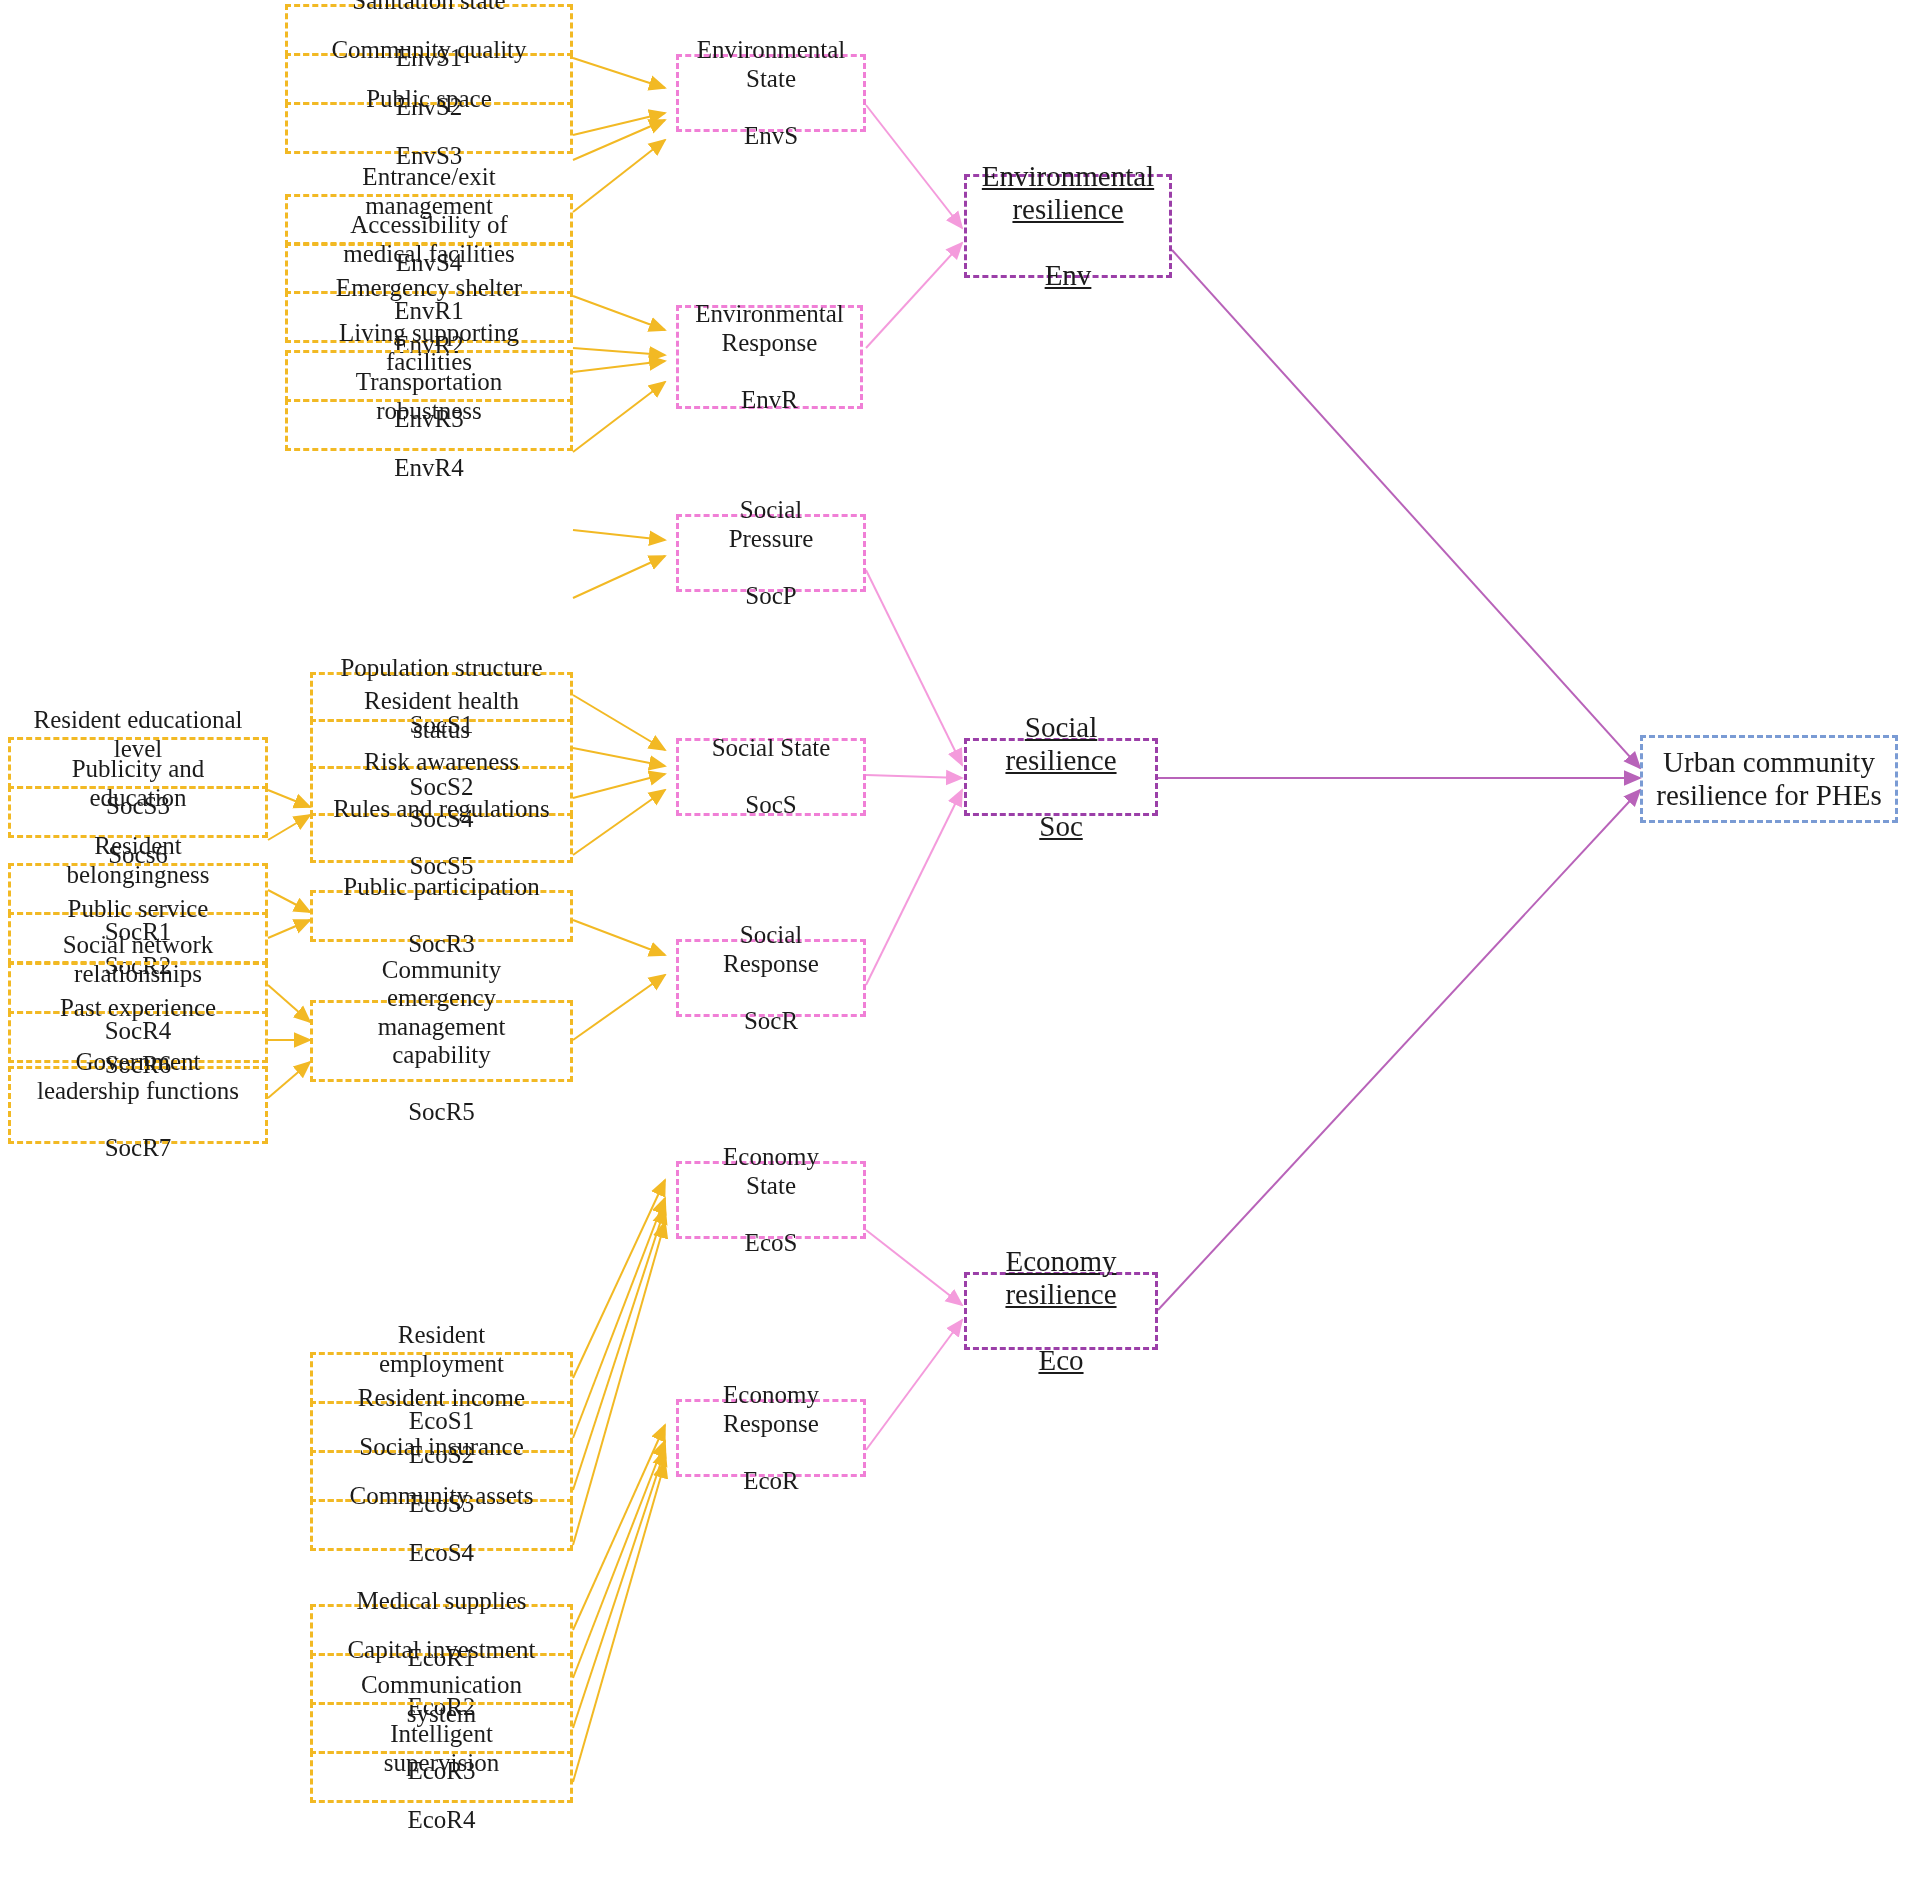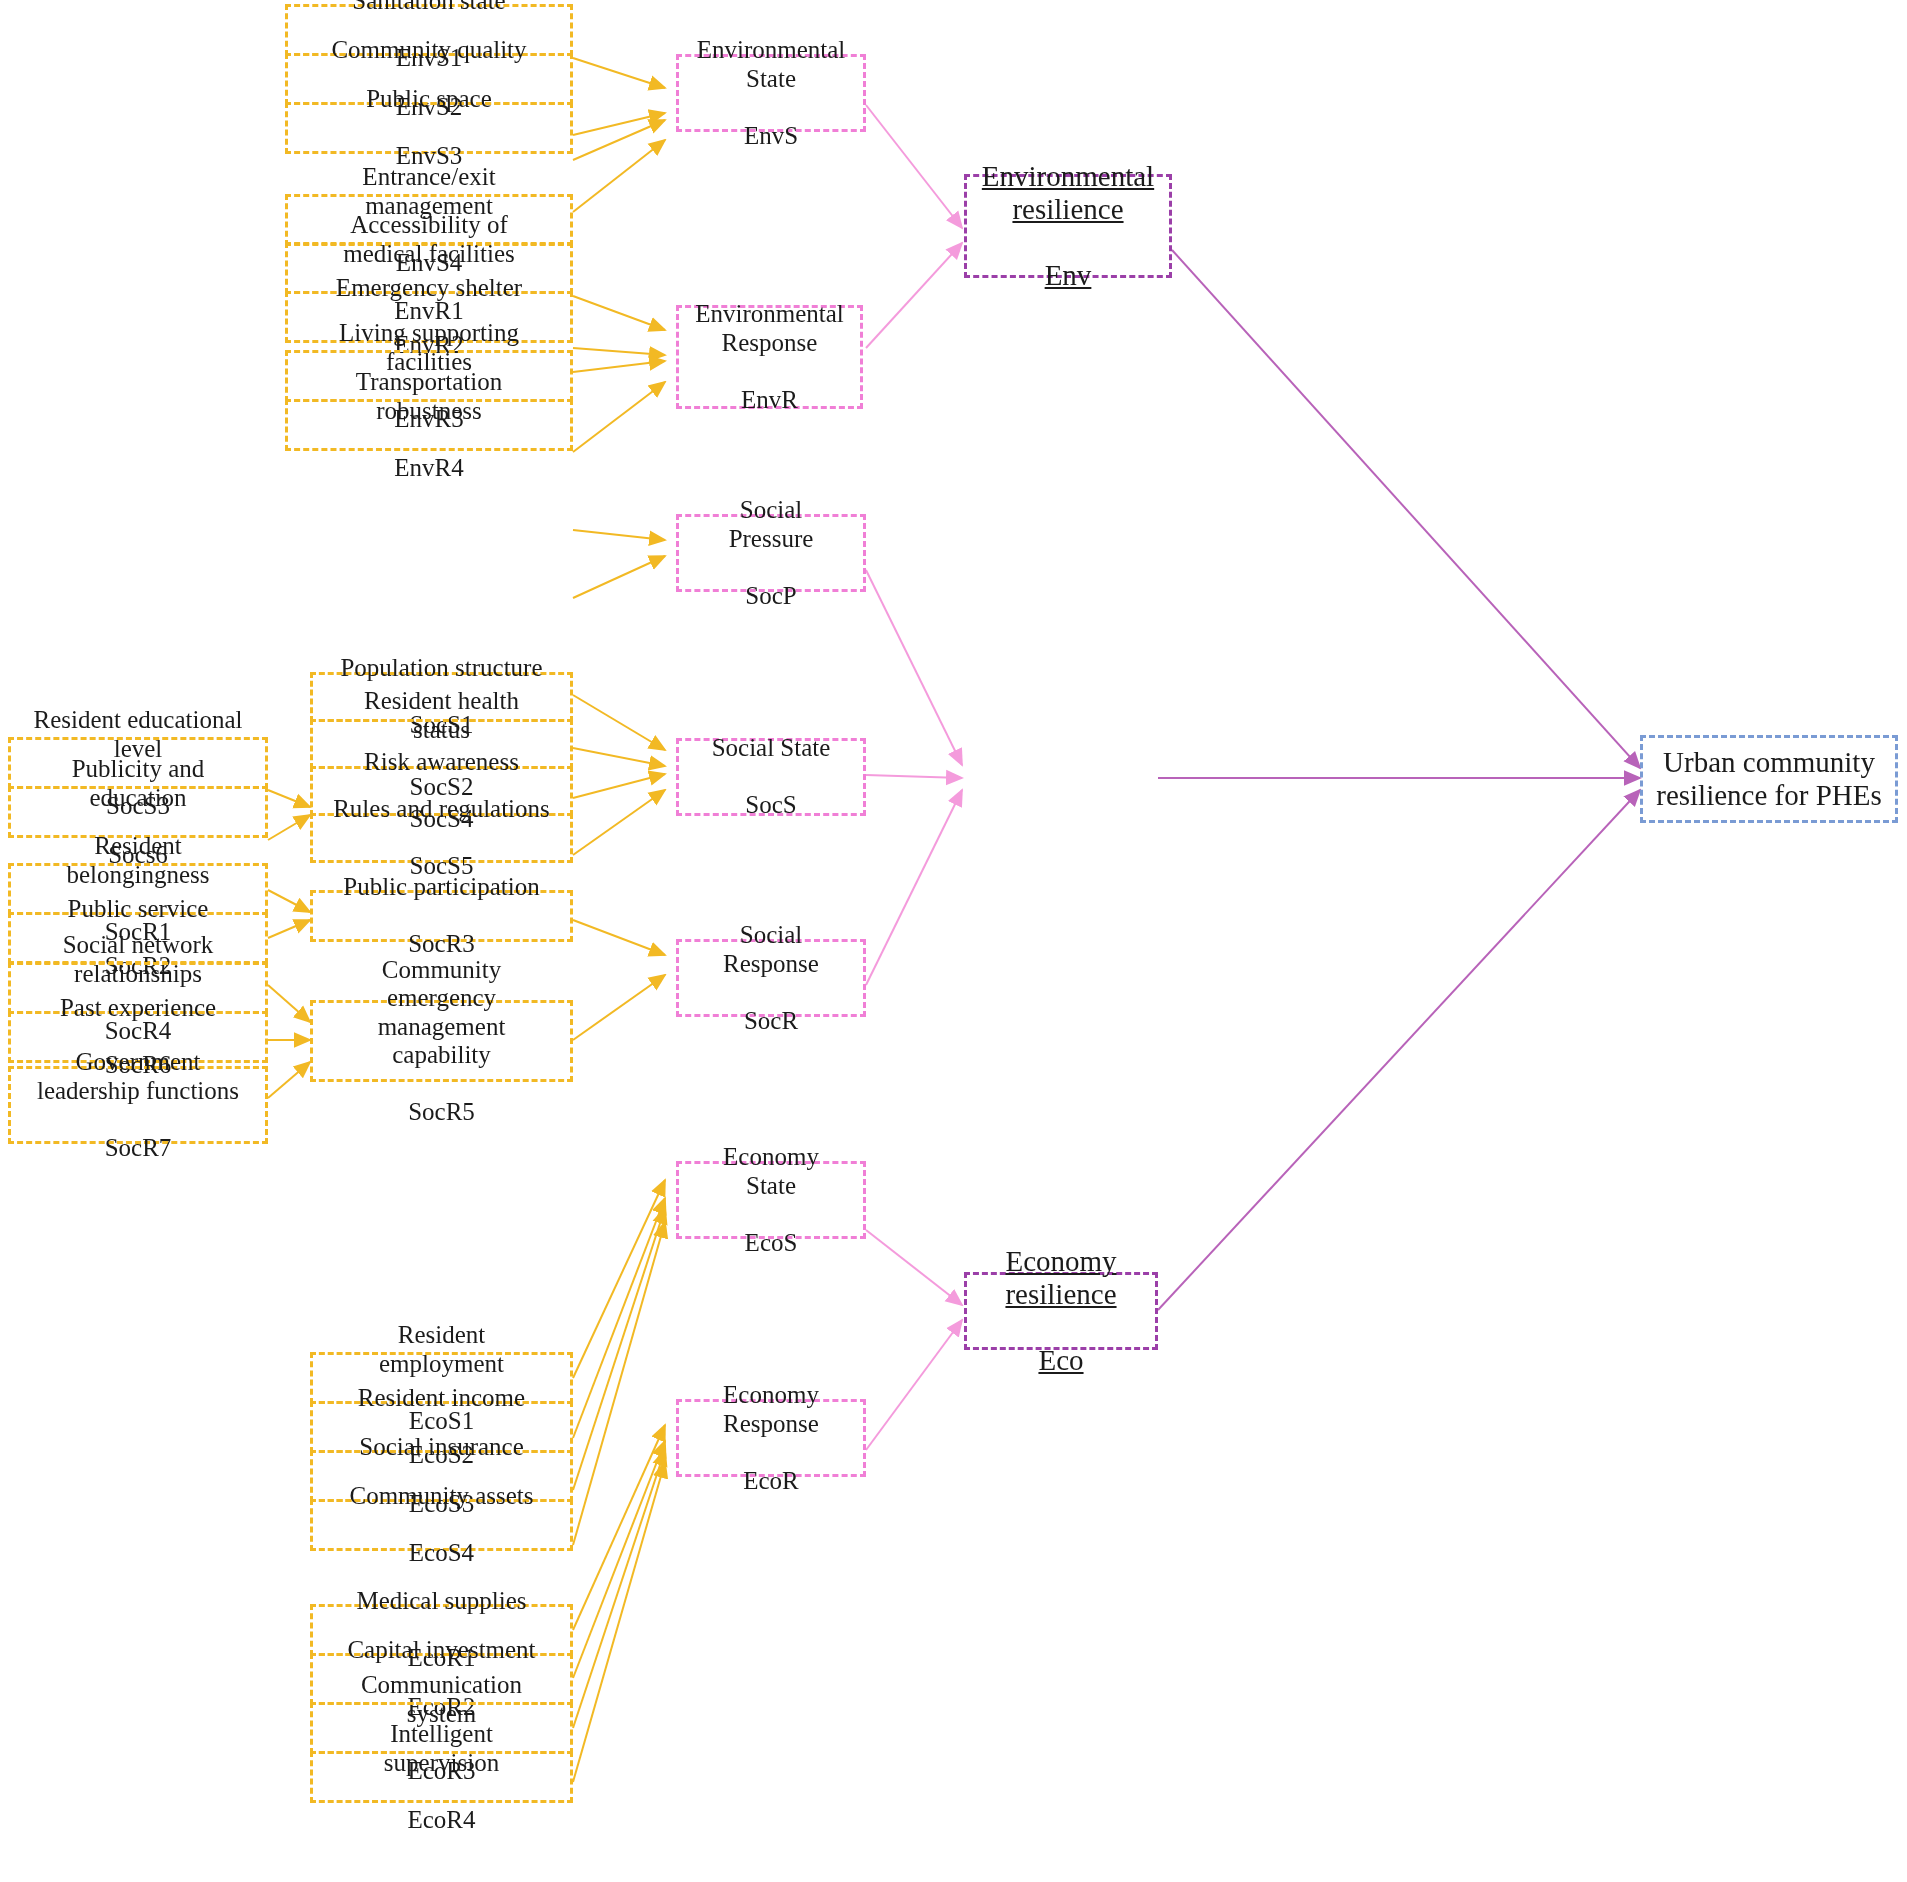--- a/index.html
+++ b/index.html
@@ -220,20 +220,23 @@
   <div class="node lvl2" style="left:676px;top:1161px;width:190px;height:78px;">
       <span><span>Economy State</span><br><span>EcoS</span></span>
     </div>
   <div class="node lvl2" style="left:676px;top:1399px;width:190px;height:78px;">
       <span><span>Economy Response</span><br><span>EcoR</span></span>
     </div>
 
   <div class="node lvl3" style="left:964px;top:174px;width:208px;height:104px;">
       <span><span>Environmental resilience</span><br><span>Env</span></span>
     </div>
+  <div class="node lvl3" style="left:964px;top:738px;width:194px;height:78px;">
+      <span><span>Social resilience</span><br><span>Soc</span></span>
+    </div>
   <div class="node lvl3" style="left:964px;top:1272px;width:194px;height:78px;">
       <span><span>Economy resilience</span><br><span>Eco</span></span>
     </div>
 
   <div class="node lvl4" style="left:1640px;top:735px;width:258px;height:88px;">
       <span>Urban community resilience for PHEs</span>
     </div>
 
 </div>
 

